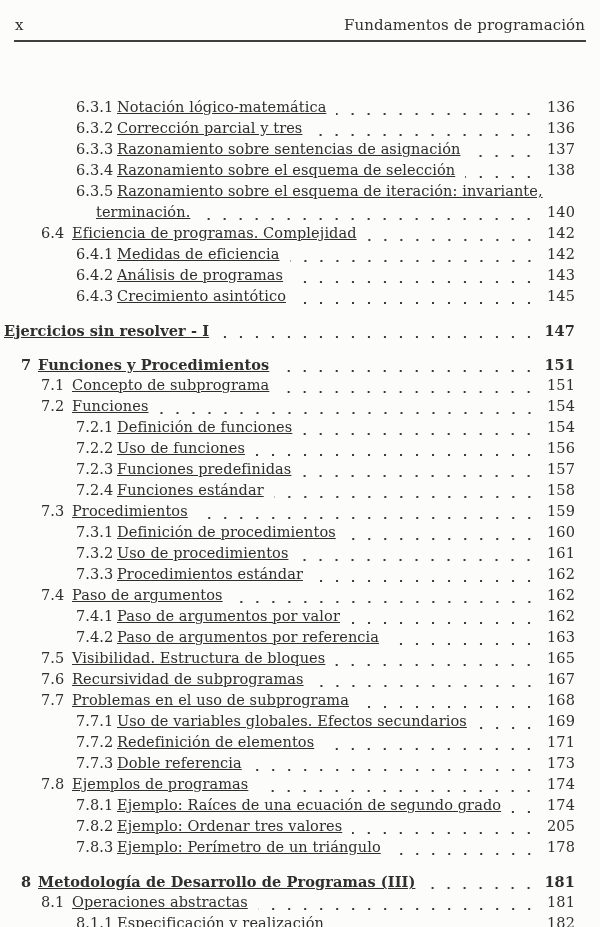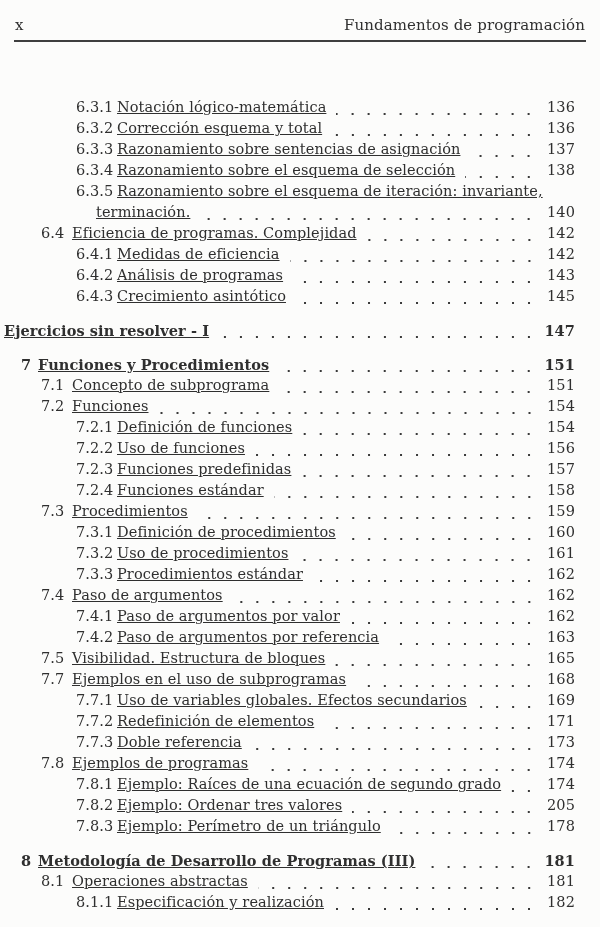--- a/index.html
+++ b/index.html
@@ -84,21 +84,21 @@
 
   <div class="toc" id="toc">
       <div class="row subsection">
     <span class="num">6.3.1</span>
     <span class="title">Notación lógico-matemática</span>
     <span class="dots"></span>
     <span class="page-num">136</span>
   </div>
       <div class="row subsection">
     <span class="num">6.3.2</span>
-    <span class="title">Corrección esquema y total</span>
+    <span class="title">Corrección parcial y tres</span>
     <span class="dots"></span>
     <span class="page-num">136</span>
   </div>
       <div class="row subsection">
     <span class="num">6.3.3</span>
     <span class="title">Razonamiento sobre sentencias de asignación</span>
     <span class="dots"></span>
     <span class="page-num">137</span>
   </div>
       <div class="row subsection">
@@ -233,22 +233,28 @@
     <span class="dots"></span>
     <span class="page-num">163</span>
   </div>
       <div class="row section">
     <span class="num">7.5</span>
     <span class="title">Visibilidad. Estructura de bloques</span>
     <span class="dots"></span>
     <span class="page-num">165</span>
   </div>
       <div class="row section">
+    <span class="num">7.6</span>
+    <span class="title">Recursividad de subprogramas</span>
+    <span class="dots"></span>
+    <span class="page-num">167</span>
+  </div>
+      <div class="row section">
     <span class="num">7.7</span>
-    <span class="title">Ejemplos en el uso de subprogramas</span>
+    <span class="title">Problemas en el uso de subprograma</span>
     <span class="dots"></span>
     <span class="page-num">168</span>
   </div>
       <div class="row subsection">
     <span class="num">7.7.1</span>
     <span class="title">Uso de variables globales. Efectos secundarios</span>
     <span class="dots"></span>
     <span class="page-num">169</span>
   </div>
       <div class="row subsection">

